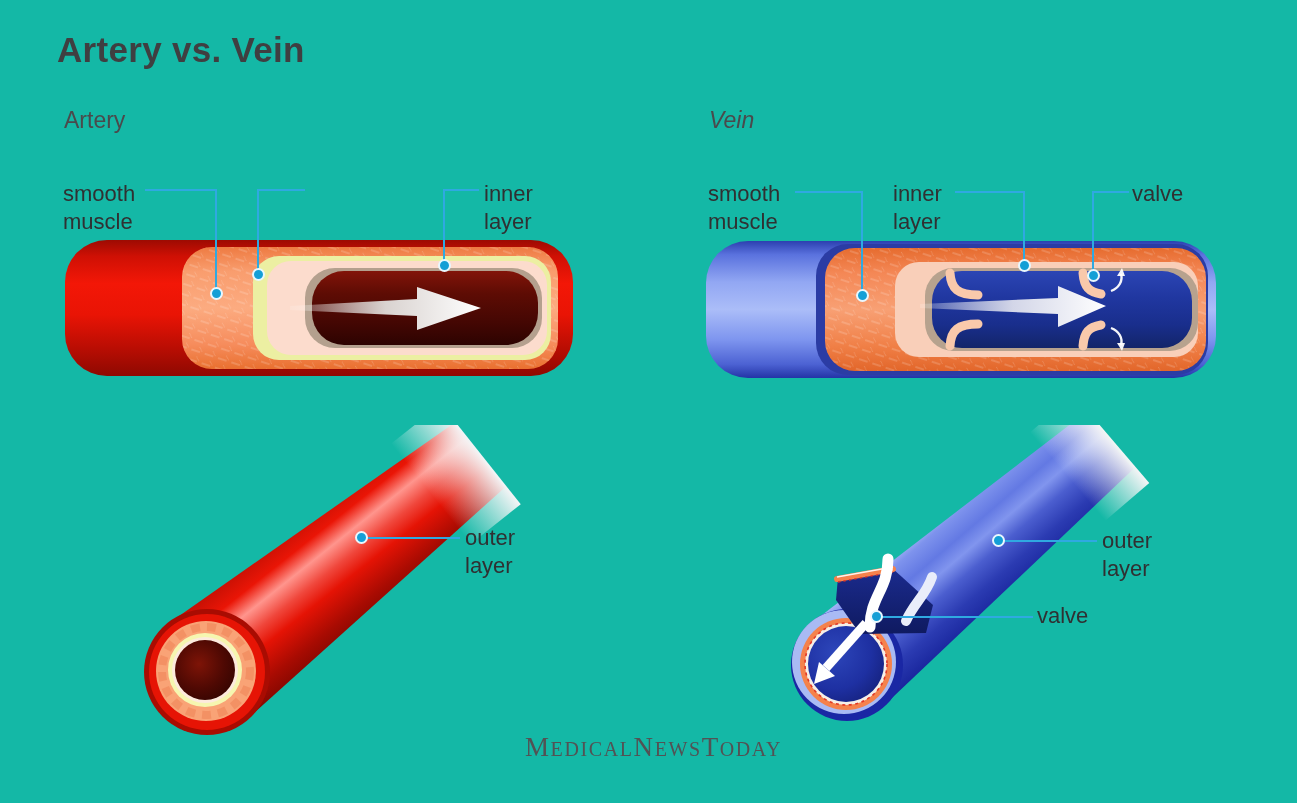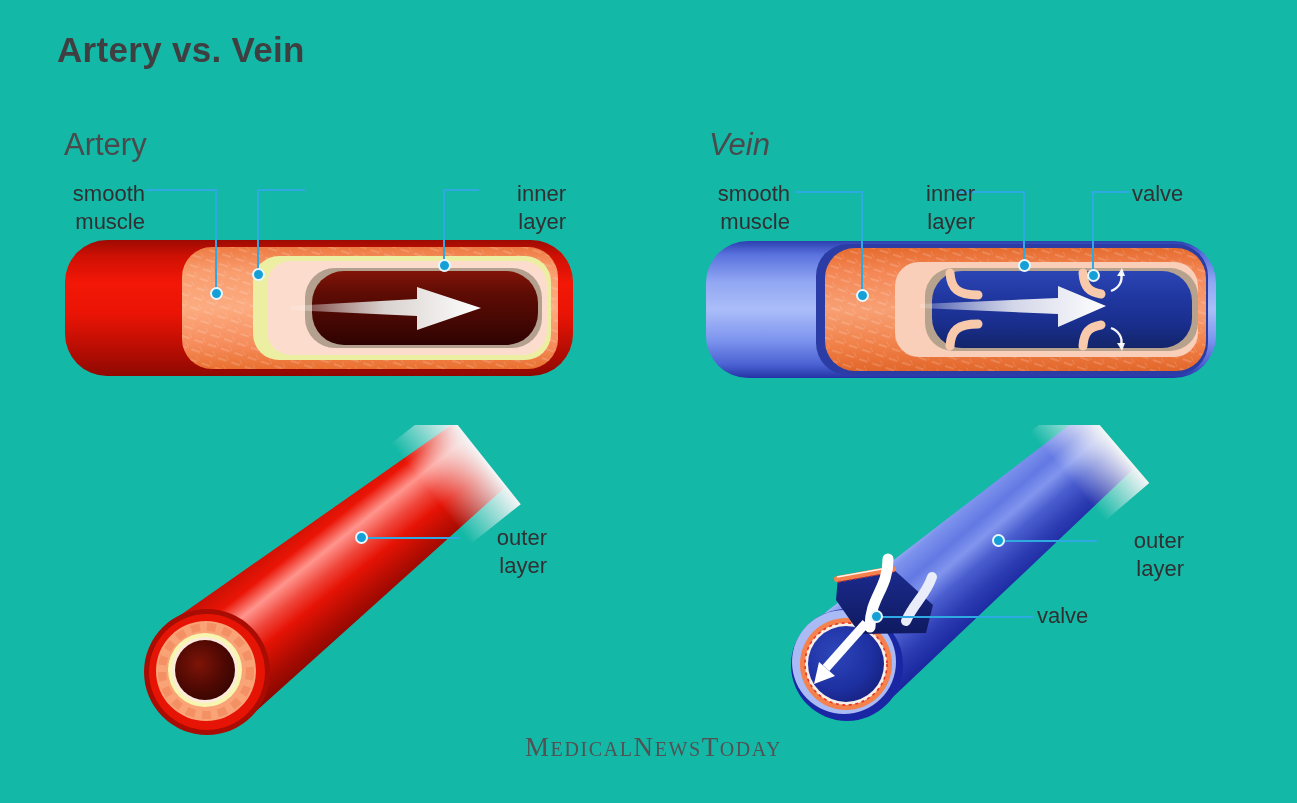--- a/index.html
+++ b/index.html
@@ -1,22 +1,22 @@
 <!DOCTYPE html>
 <html><head>
 <meta charset="utf-8">
 <style>
   html,body{margin:0;padding:0;background:#e9e9eb;}
   .canvas{position:relative;width:1297px;height:803px;background:#14b8a6;
           font-family:"Liberation Sans",sans-serif;overflow:hidden;}
   .title{position:absolute;left:57px;top:30px;font-size:35px;font-weight:bold;
          color:#3f3f41;letter-spacing:.3px;}
-  .heading{position:absolute;font-size:31px;font-weight:400;color:#4a4a4c;margin-top:20px;}
+  .heading{position:absolute;font-size:23px;font-weight:400;color:#4a4a4c;}
   .label{position:absolute;font-size:22px;line-height:28px;color:#303032;}
-  .two{width:82px;text-align:right;}
+  .two{width:82px;}
   .nowrap{white-space:nowrap;}
   .hline{position:absolute;height:2px;background:#2fa9e1;}
   .vline{position:absolute;width:2px;background:#2fa9e1;}
   .dot{position:absolute;width:9px;height:9px;border-radius:50%;
        background:#149fd6;border:2px solid #e8f7fe;}
   .illus{position:absolute;}
   .logo{position:absolute;left:525px;top:730px;display:flex;align-items:baseline;
         color:#525254;font-family:"Liberation Serif",serif;letter-spacing:1.6px;}
   .logo .lg{font-size:27px;}
   .logo .sm{font-size:20px;margin-top:8px;}

